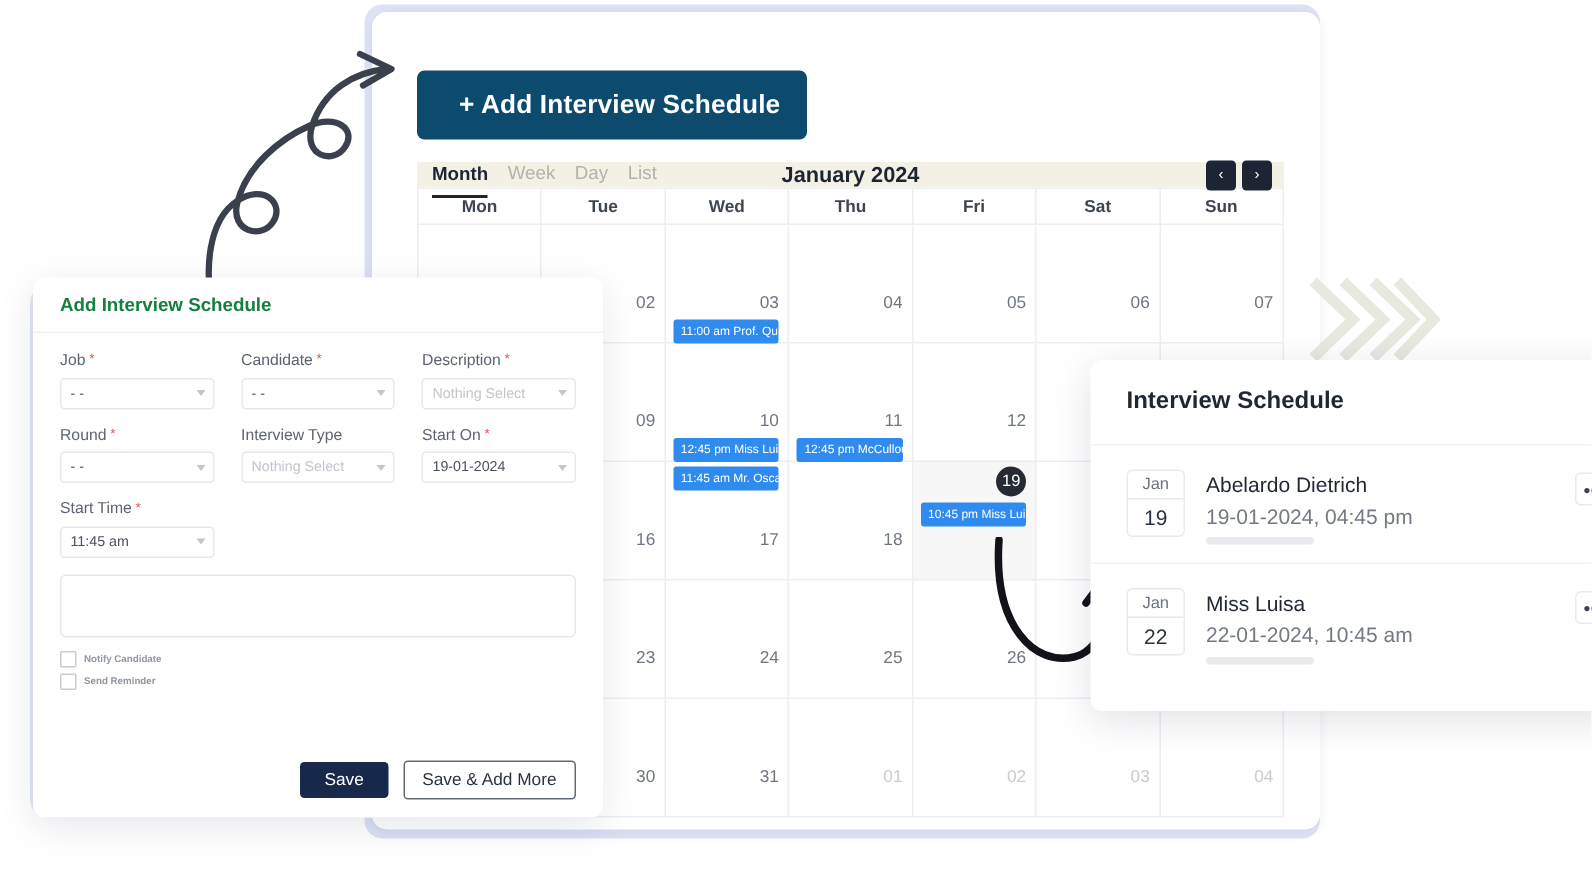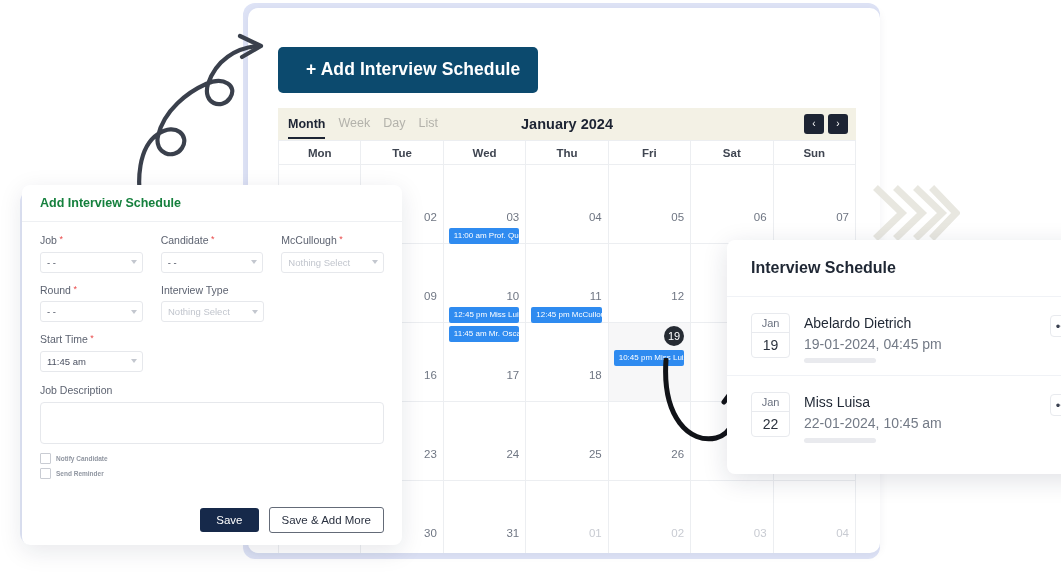--- a/index.html
+++ b/index.html
@@ -38,21 +38,21 @@
     font-family:"Liberation Sans", sans-serif;
     padding:12px 18px 13px 28px;
     letter-spacing:.1px;
     cursor:pointer;
     white-space:nowrap;
   }
 
   
   .cal-wrap{position:absolute;left:30px;top:100px;width:578px;}
   .cal-toolbar{
-    height:32px;background:#f3f1e5;
+    height:17px;background:#f3f1e5;
     display:flex;align-items:center;
     padding:0 8px 0 10px;
     position:relative;
   }
   .views{display:flex;align-items:center;gap:13px;}
   .view-btn{
     font-size:12.5px;color:#b3b2ab;cursor:pointer;
     padding-bottom:2px;line-height:1;
   }
   .view-btn.active{color:#1d2433;font-weight:bold;border-bottom:2px solid #1d2433;padding-bottom:7px;margin-bottom:-9px;}
@@ -413,21 +413,21 @@
               </div>
             </div>
             <div class="f-col">
               <label class="f-label"><span>Candidate</span><span class="req"> *</span></label>
               <div class="f-select">
                 <span>- -</span>
                 <span class="caret"></span>
               </div>
             </div>
             <div class="f-col">
-              <label class="f-label"><span>McCullough</span><span class="req"> *</span></label>
+              <label class="f-label"><span>Description</span><span class="req"> *</span></label>
               <div class="f-select ph">
                 <span>Nothing Select</span>
                 <span class="caret"></span>
               </div>
             </div>
           </div>
           <div class="f-row">
             <div class="f-col">
               <label class="f-label"><span>Round</span><span class="req"> *</span></label>
               <div class="f-select">
@@ -435,33 +435,39 @@
                 <span class="caret"></span>
               </div>
             </div>
             <div class="f-col">
               <label class="f-label"><span>Interview Type</span></label>
               <div class="f-select ph">
                 <span>Nothing Select</span>
                 <span class="caret"></span>
               </div>
             </div>
+            <div class="f-col">
+              <label class="f-label"><span>Start On</span><span class="req"> *</span></label>
+              <div class="f-select">
+                <span>19-01-2024</span>
+                <span class="caret"></span>
+              </div>
+            </div>
           </div>
           <div class="f-row">
             <div class="f-col">
               <label class="f-label"><span>Start Time</span><span class="req"> *</span></label>
               <div class="f-select">
                 <span>11:45 am</span>
                 <span class="caret"></span>
               </div>
             </div>
           </div>
         </div>
 
-      <label class="f-ta-label">Job Description</label>
       <div class="f-textarea"></div>
 
       <div class="checks" id="form-checks">
           <div class="chk">
             <span class="chk-box"></span>
             <span class="chk-label">Notify Candidate</span>
           </div>
           <div class="chk">
             <span class="chk-box"></span>
             <span class="chk-label">Send Reminder</span>

